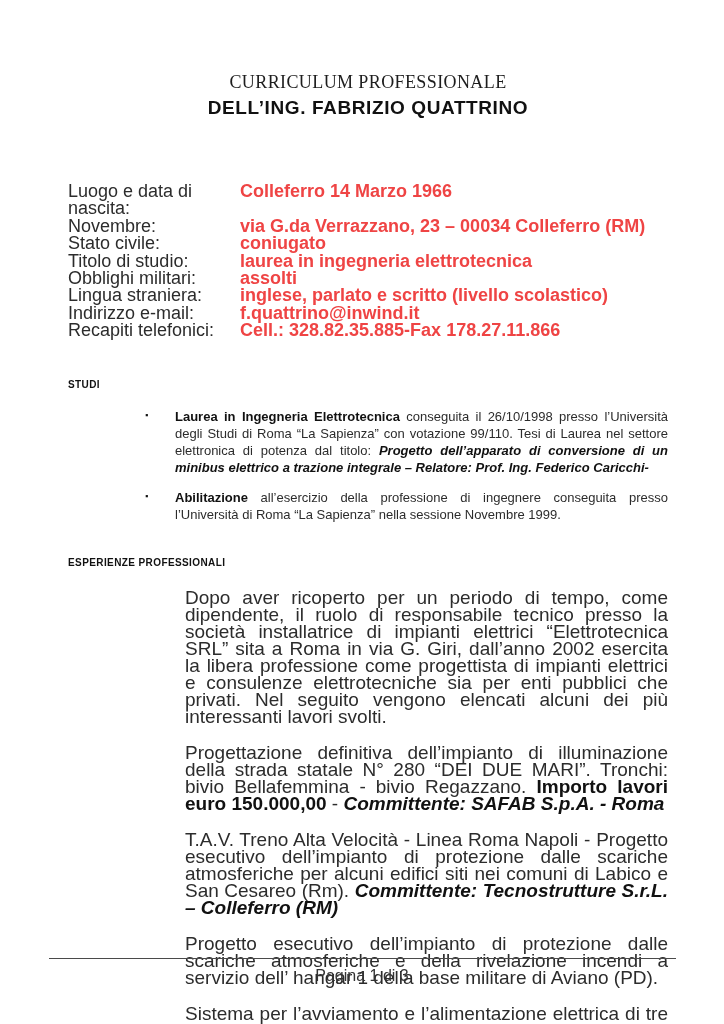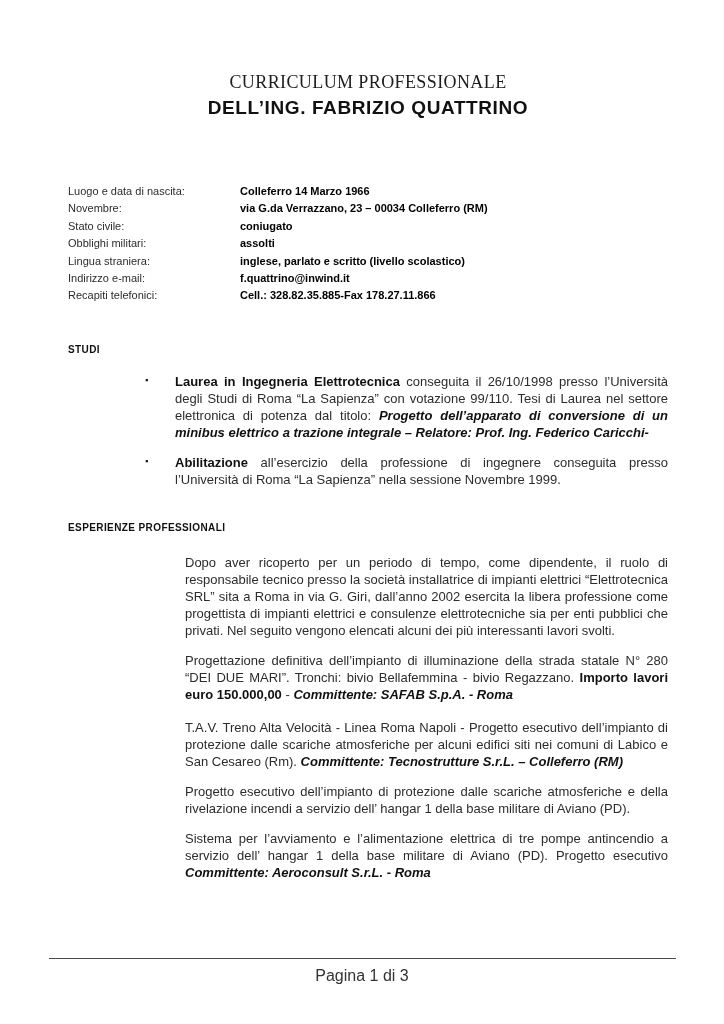--- a/index.html
+++ b/index.html
@@ -30,24 +30,24 @@
     letter-spacing: 0.4px;
     margin: 0;
   }
   .title-line2 {
     font-size: 19px; line-height: 25px;
     font-weight: bold; color: #111111;
     letter-spacing: 0.6px;
     margin: 1px 0 0 0;
   }
   
-  .personal { margin-top: 63px; font-size: 11px; }
+  .personal { margin-top: 63px; font-size: 18px; }
   .info-row { display: flex; line-height: 17.4px; }
   .info-label { width: 172px; flex: 0 0 172px; color: #2c2c2c; }
-  .info-value { font-weight: bold; color: #000000; }
+  .info-value { font-weight: bold; color: #ef4444; }
   
   .section-heading {
     font-size: 10px; line-height: 18px;
     font-weight: bold; color: #111111;
     letter-spacing: 0.4px;
     margin: 0;
   }
   .heading-studi { margin-top: 36px; }
   .heading-esperienze { margin-top: 31px; }
   
@@ -64,21 +64,21 @@
   .bullet-marker {
     position: absolute;
     left: -30px; top: 3px;
     font-size: 9px; line-height: 9px;
     color: #111111;
   }
   
   .para {
     margin-left: 117px;
     width: 483px;
-    font-size: 13px; line-height: 17px;
+    font-size: 19px; line-height: 17px;
     text-align: justify;
     color: #2c2c2c;
   }
   .para-1 { margin-top: 17px; }
   .para-2 { margin-top: 12px; }
   .para-3 { margin-top: 16px; }
   .para-4 { margin-top: 10px; }
   .para-5 { margin-top: 8px; }
   .seg-b  { font-weight: bold; color: #111111; }
   .seg-bi { font-weight: bold; font-style: italic; color: #111111; }
@@ -116,20 +116,24 @@
       </div>
       <div class="info-row">
         <span class="info-label">Novembre:</span>
         <span class="info-value">via G.da Verrazzano, 23 – 00034 Colleferro (RM)</span>
       </div>
       <div class="info-row">
         <span class="info-label">Stato civile:</span>
         <span class="info-value">coniugato</span>
       </div>
       <div class="info-row">
+        <span class="info-label">Titolo di studio:</span>
+        <span class="info-value">laurea in ingegneria elettrotecnica</span>
+      </div>
+      <div class="info-row">
         <span class="info-label">Obblighi militari:</span>
         <span class="info-value">assolti</span>
       </div>
       <div class="info-row">
         <span class="info-label">Lingua straniera:</span>
         <span class="info-value">inglese, parlato e scritto (livello scolastico)</span>
       </div>
       <div class="info-row">
         <span class="info-label">Indirizzo e-mail:</span>
         <span class="info-value">f.quattrino@inwind.it</span>

